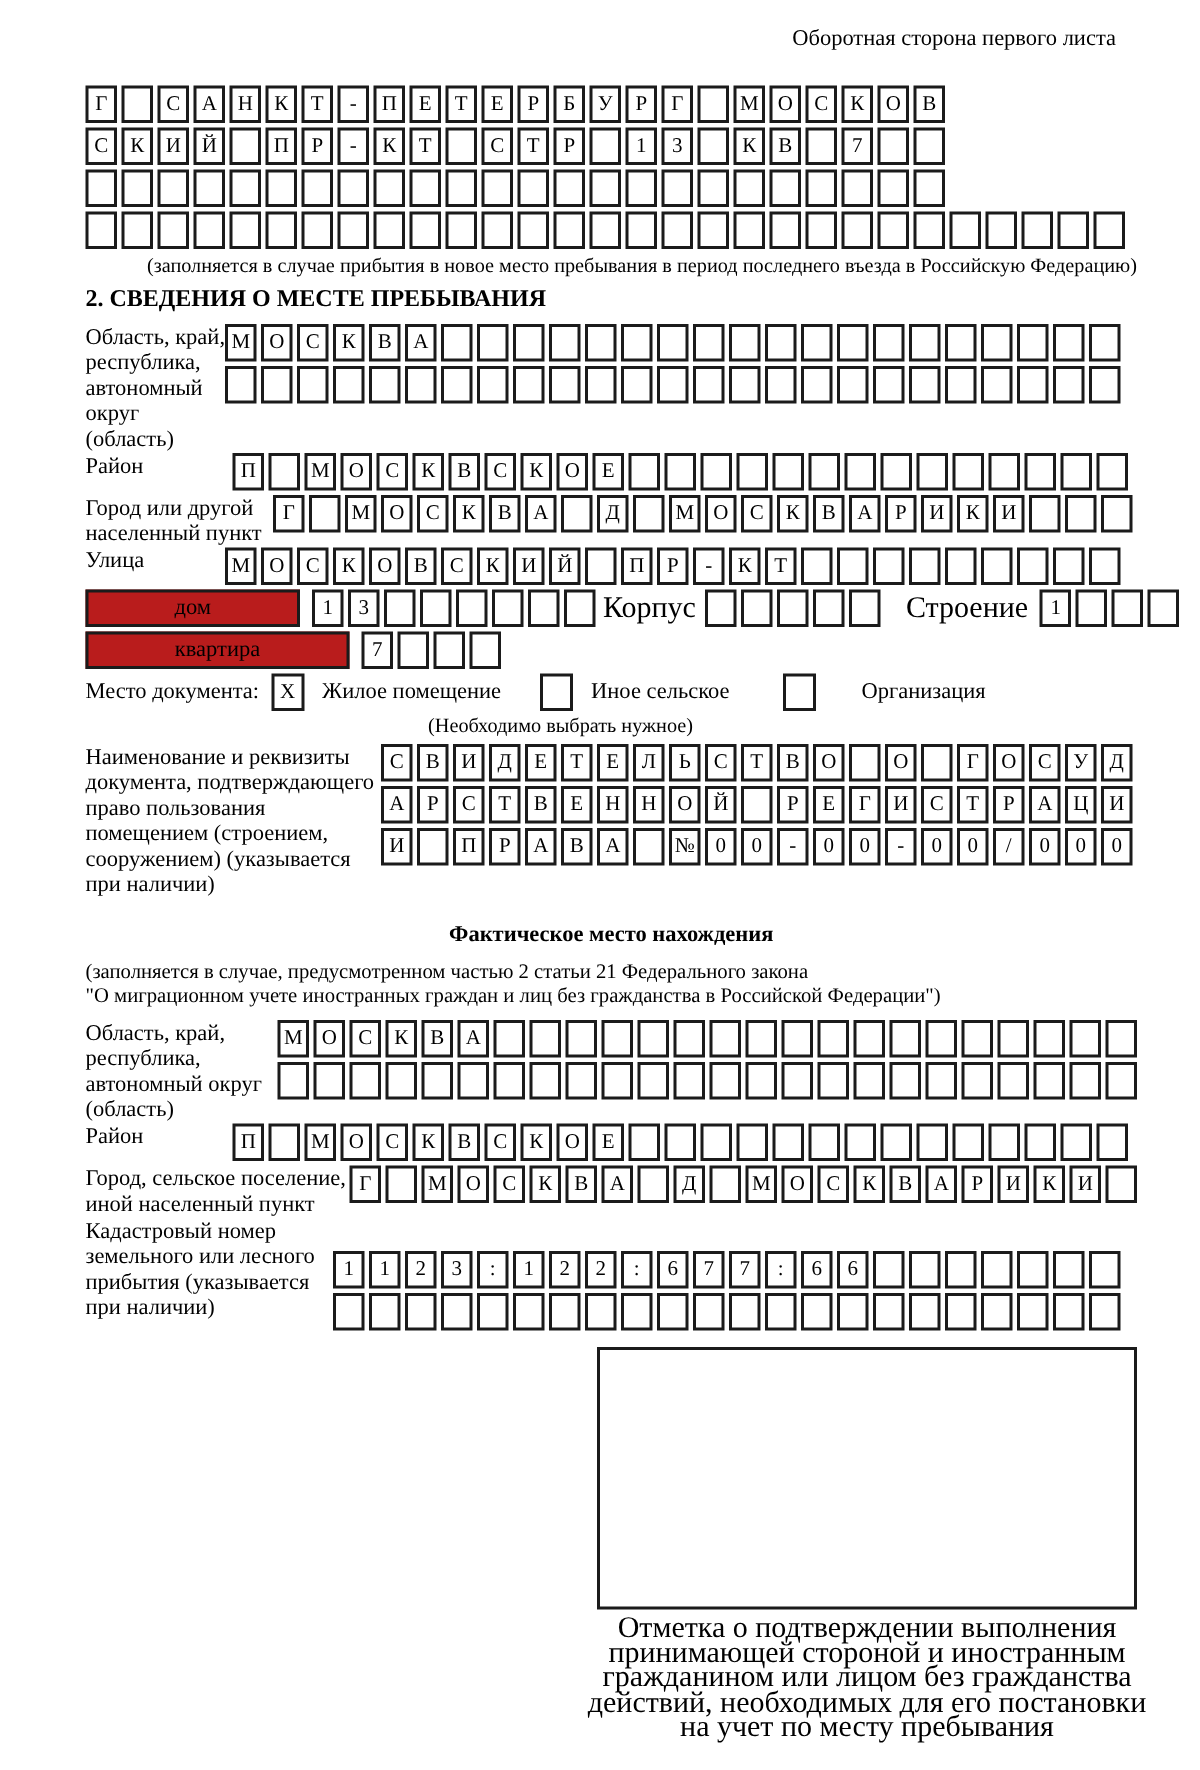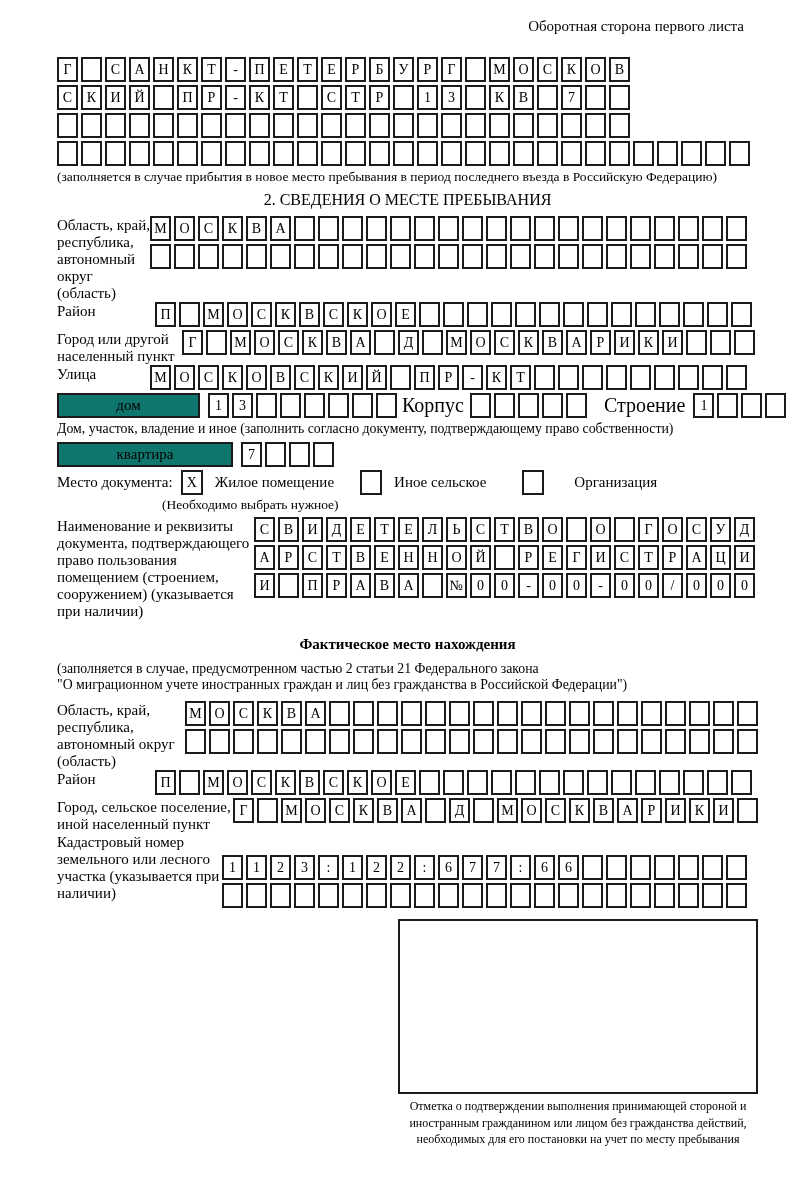--- a/index.html
+++ b/index.html
@@ -10,36 +10,36 @@
   .corner-note { text-align:right; font-size:15px; padding-right:14px; margin-bottom:22px; }
 
   .field { display:flex; align-items:flex-start; margin-bottom:0; }
   .field-label { font-size:15px; line-height:17px; flex:none; padding-top:1px; }
   .field-rows { flex:none; }
 
   .cell-row { display:flex; height:25px; margin-bottom:3px; }
   .cell { flex:none; width:21px; height:25px; border:2px solid #1b1b1b; margin-right:3px;
           display:flex; align-items:center; justify-content:center; font-size:14px; background:#fff; }
 
-  .centered-note { text-align:left; font-size:13.5px; line-height:16px; margin:2px 0 4px 0; }
-  .section-title { text-align:center; font-weight:normal; font-size:16px; margin:6px 0 7px 0; }
+  .centered-note { text-align:right; font-size:13.5px; line-height:16px; margin:2px 0 4px 0; }
+  .section-title { text-align:left; font-weight:bold; font-size:16px; margin:6px 0 7px 0; }
 
   .inline-row { display:flex; align-items:center; height:25px; margin-bottom:3px; }
   .wide-box { height:25px; border:2px solid #1b1b1b; display:flex; align-items:center; justify-content:center;
-              font-size:15px; flex:none; background:#0f766e; }
+              font-size:15px; flex:none; background:#b91c1c; }
   .inline-label { font-size:20px; line-height:25px; flex:none; }
 
   .caption { font-size:13.8px; line-height:16px; margin:2px 0 5px 0; }
 
   .check-row { display:flex; align-items:center; height:25px; margin-top:3px; font-size:15px; }
   .checkbox { width:22px; height:25px; border:2px solid #1b1b1b; display:flex; align-items:center;
               justify-content:center; font-size:14px; flex:none; background:#fff; }
 
   .stamp-box { width:360px; height:175px; border:2px solid #1b1b1b; margin-left:341px; margin-top:8px; background:#fff; }
-  .stamp-caption { width:390px; margin-left:326px; text-align:center; font-size:12px; line-height:16.5px; margin-top:4px; }
+  .stamp-caption { width:390px; margin-left:326px; text-align:center; font-size:20px; line-height:16.5px; margin-top:4px; }
 
   .doc-field { margin-top:4px; }
   .cad-rows { margin-top:22px; }
   .fact-note { text-align:left; font-size:13.8px; line-height:16px; }
   .fact-title { text-align:center; font-weight:bold; font-size:15px; margin:16px 0 8px 0; }
   .mb8 { margin-bottom:8px; }
 </style>
 </head>
 <body>
 
@@ -344,21 +344,20 @@
         <span class="cell"></span>
       </div>
     <div class="inline-label" style="padding:0 8px 0 14px;">Строение</div>
     <div class="cell-row" style="margin-bottom:0;">
         <span class="cell">1</span>
         <span class="cell"></span>
         <span class="cell"></span>
         <span class="cell"></span>
       </div>
   </div>
-  <div class="caption">Дом, участок, владение и иное (заполнить согласно документу, подтверждающему право собственности)</div>
 
   <div class="inline-row">
     <div class="wide-box" style="width:176px;">квартира</div>
     <div style="width:8px;flex:none;"></div>
     <div class="cell-row" style="margin-bottom:0;">
         <span class="cell">7</span>
         <span class="cell"></span>
         <span class="cell"></span>
         <span class="cell"></span>
       </div>
@@ -575,21 +574,21 @@
           <span class="cell">Р</span>
           <span class="cell">И</span>
           <span class="cell">К</span>
           <span class="cell">И</span>
           <span class="cell"></span>
         </div>
     </div>
   </div>
 
   <div class="field">
-    <div class="field-label" style="width:165px;">Кадастровый номер земельного или лесного участка (указывается при наличии)</div>
+    <div class="field-label" style="width:165px;">Кадастровый номер земельного или лесного прибытия (указывается при наличии)</div>
     <div class="field-rows cad-rows">
       <div class="cell-row">
           <span class="cell">1</span>
           <span class="cell">1</span>
           <span class="cell">2</span>
           <span class="cell">3</span>
           <span class="cell">:</span>
           <span class="cell">1</span>
           <span class="cell">2</span>
           <span class="cell">2</span>

